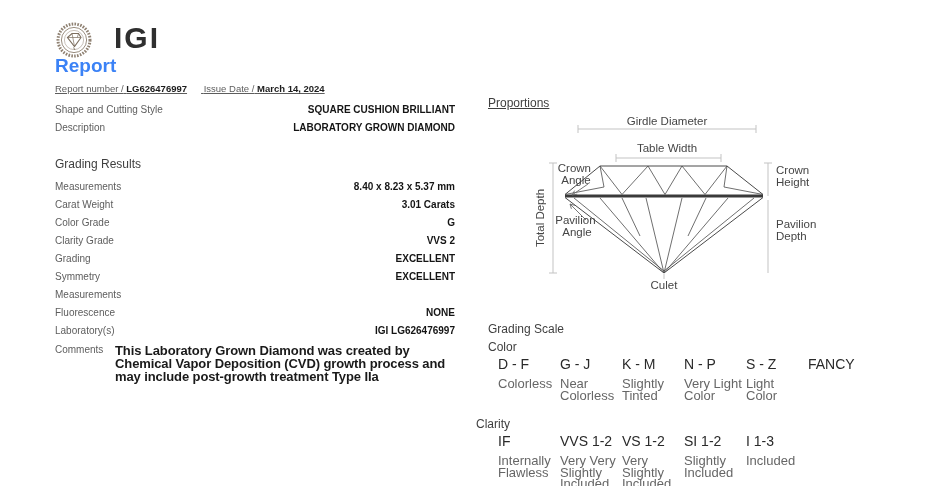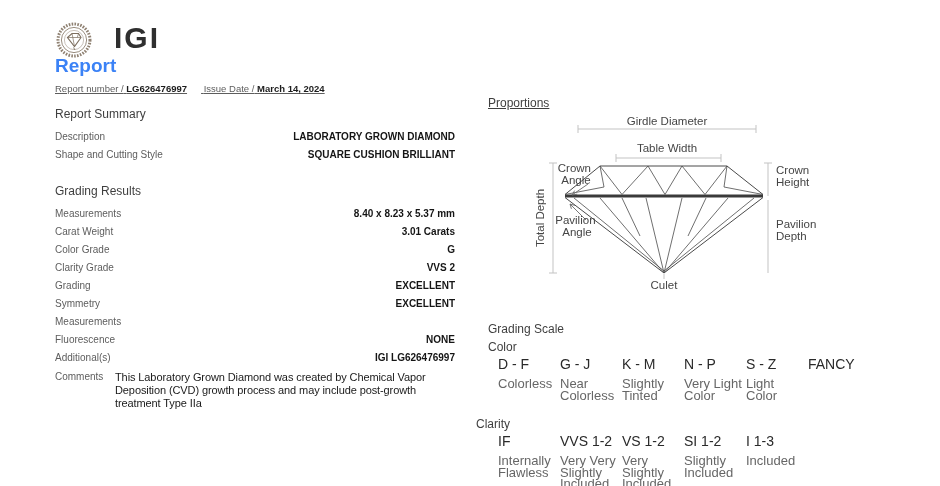--- a/index.html
+++ b/index.html
@@ -20,21 +20,21 @@
   .section-heading { font-size:12px; color:#3f3f3f; line-height:14px; }
   .mt-summary { margin-top:13px; }
   .mt-grading { margin-top:24px; }
   .mt-additional { margin-top:8px; }
   .info-row { display:flex; justify-content:space-between; align-items:baseline; margin-top:10px; font-size:10px; line-height:11px; }
   .info-row + .info-row { margin-top:7px; }
   .row-label { color:#5d5d5d; }
   .row-value { color:#151515; font-weight:bold; text-align:right; }
   .comments-row { display:flex; margin-top:8px; font-size:10px; }
   .comments-label { color:#5d5d5d; width:60px; flex:none; line-height:12.5px; }
-  .comments-text { flex:1; font-weight:normal; color:#1a1a1a; font-size:11px; line-height:13px; letter-spacing:-0.1px; }
+  .comments-text { flex:1; font-weight:bold; color:#1a1a1a; font-size:13px; line-height:13px; letter-spacing:-0.1px; }
   
   .proportions-heading { position:absolute; left:488px; top:96px; font-size:12px; color:#3f3f3f;text-decoration:underline; }
   .diagram { position:absolute; left:488px; top:108px; }
   .scale-heading { position:absolute; left:488px; top:322px; font-size:12px; color:#3f3f3f; }
   .color-heading { position:absolute; left:488px; top:340px; font-size:12px; color:#3f3f3f; }
   .clarity-heading { position:absolute; left:476px; top:417px; font-size:12px; color:#3f3f3f; }
   .scale-row { position:absolute; left:498px; display:flex; }
   .color-row { top:356px; }
   .clarity-row { top:433px; }
   .scale-col { width:62px; flex:none; }
@@ -60,29 +60,28 @@
 
   <div class="left-col">
     <div class="report-title">Report</div>
     <div class="report-meta">
       <span>Report number /</span>
       <b>LG626476997</b><span class="meta-gap"></span>
       <span>Issue Date /</span>
       <b>March 14, 2024</b>
     </div>
 
-    <div class="section-heading mt-summary">Report Summary</div>
+    <div class="info-row">
+      <span class="row-label">Shape and Cutting Style</span>
+      <span class="row-value">SQUARE CUSHION BRILLIANT</span>
+    </div>
     <div class="info-row">
       <span class="row-label">Description</span>
       <span class="row-value">LABORATORY GROWN DIAMOND</span>
     </div>
-    <div class="info-row">
-      <span class="row-label">Shape and Cutting Style</span>
-      <span class="row-value">SQUARE CUSHION BRILLIANT</span>
-    </div>
 
     <div class="section-heading mt-grading">Grading Results</div>
     <div class="info-row">
       <span class="row-label">Measurements</span>
       <span class="row-value">8.40 x 8.23 x 5.37 mm</span>
     </div>
     <div class="info-row">
       <span class="row-label">Carat Weight</span>
       <span class="row-value">3.01 Carats</span>
     </div>
@@ -105,21 +104,21 @@
     </div>
     <div class="info-row">
       <span class="row-label">Measurements</span>
       <span class="row-value"></span>
     </div>
     <div class="info-row">
       <span class="row-label">Fluorescence</span>
       <span class="row-value">NONE</span>
     </div>
     <div class="info-row">
-      <span class="row-label">Additional(s)</span>
+      <span class="row-label">Laboratory(s)</span>
       <span class="row-value">IGI LG626476997</span>
     </div>
     <div class="comments-row">
       <span class="comments-label">Comments</span>
       <span class="comments-text">This Laboratory Grown Diamond was created by Chemical Vapor Deposition (CVD) growth process and may include post-growth treatment Type IIa</span>
     </div>
   </div>
 
   <div class="proportions-heading">Proportions</div>
 

